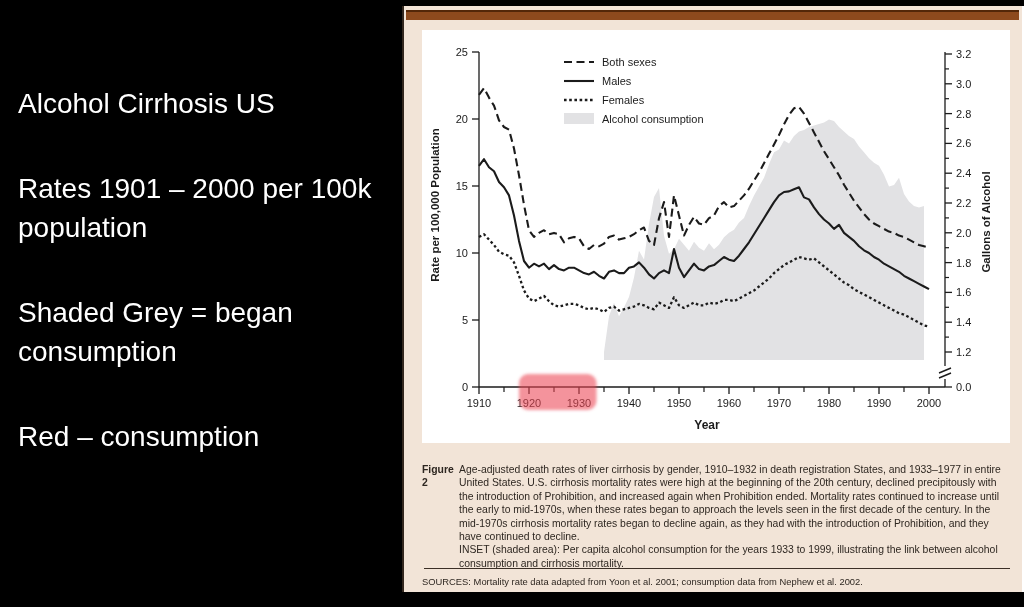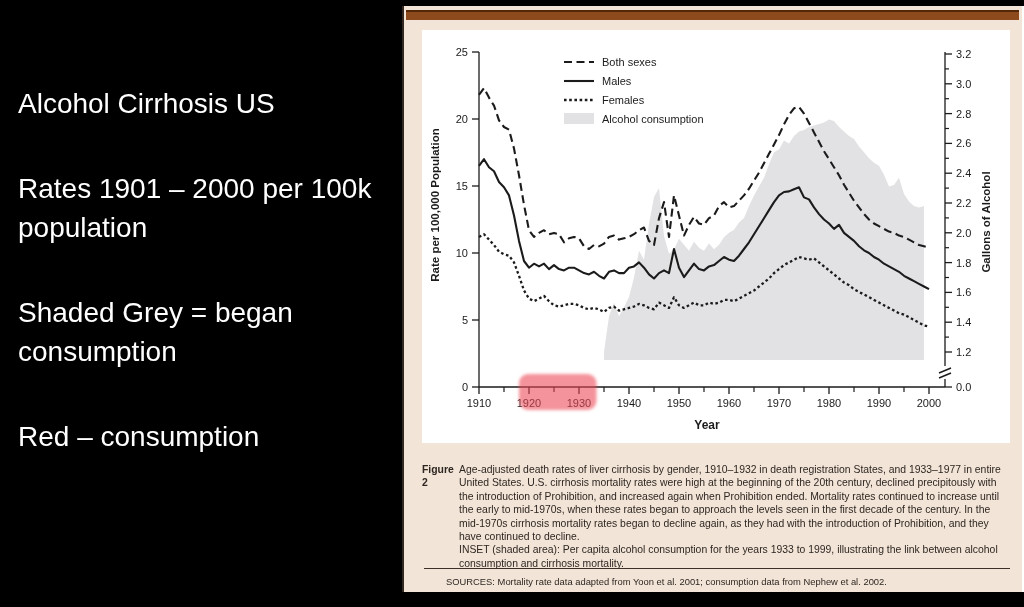--- a/index.html
+++ b/index.html
@@ -15,21 +15,21 @@
   .topbar{position:absolute;left:2px;top:4px;right:3px;height:8px;background:#8d4a1d;
           border-top:2px solid #532708;}
   .chartbox{position:absolute;left:18px;top:24px;width:588px;height:413px;background:#fff;}
   .chartbox svg{display:block;}
   .caption{position:absolute;left:18px;top:457px;right:14px;color:#2e2721;
            font-size:10.4px;line-height:13.4px;display:flex;}
   .cap-label{font-weight:bold;flex:0 0 37px;}
   .cap-body{flex:1;}
   .cap-body p{margin:0;}
   .rule{position:absolute;left:20px;right:12px;top:562px;border-top:1.5px solid #3b2f26;}
-  .sources{position:absolute;left:18px;top:570px;right:30px;font-size:9.4px;color:#2e2721;margin-left:24px;}
+  .sources{position:absolute;left:18px;top:570px;right:30px;font-size:9.4px;color:#2e2721;}
 </style>
 </head>
 <body>
 
 <div class="stage">
 
   <div class="slide-text">
     <p>Alcohol Cirrhosis US</p>
     <p>Rates 1901 – 2000 per 100k population</p>
     <p>Shaded Grey = began consumption</p>

